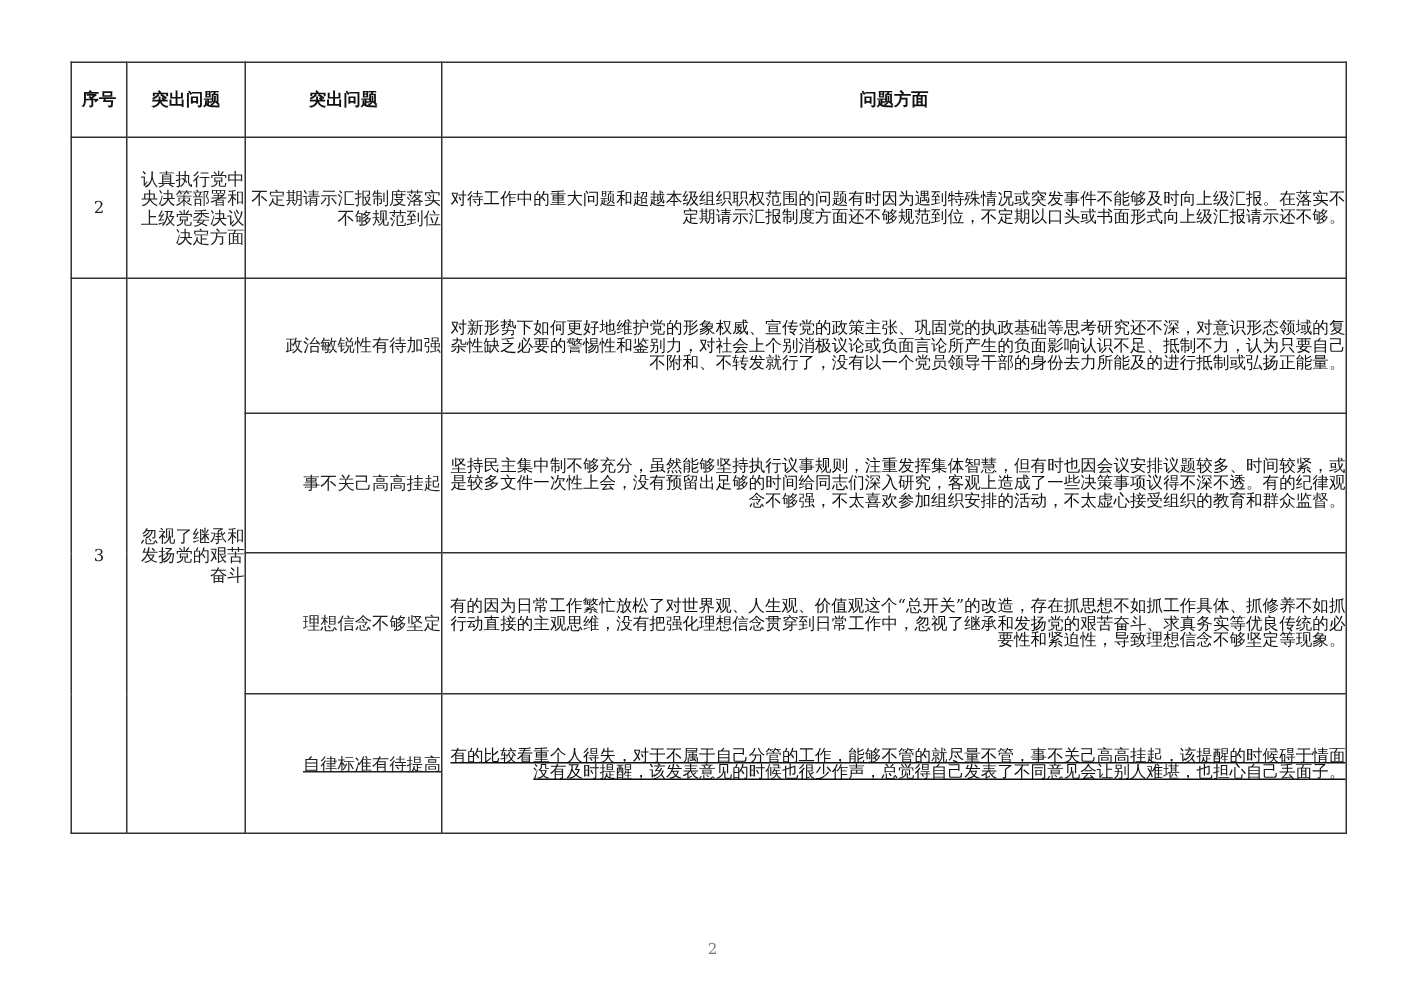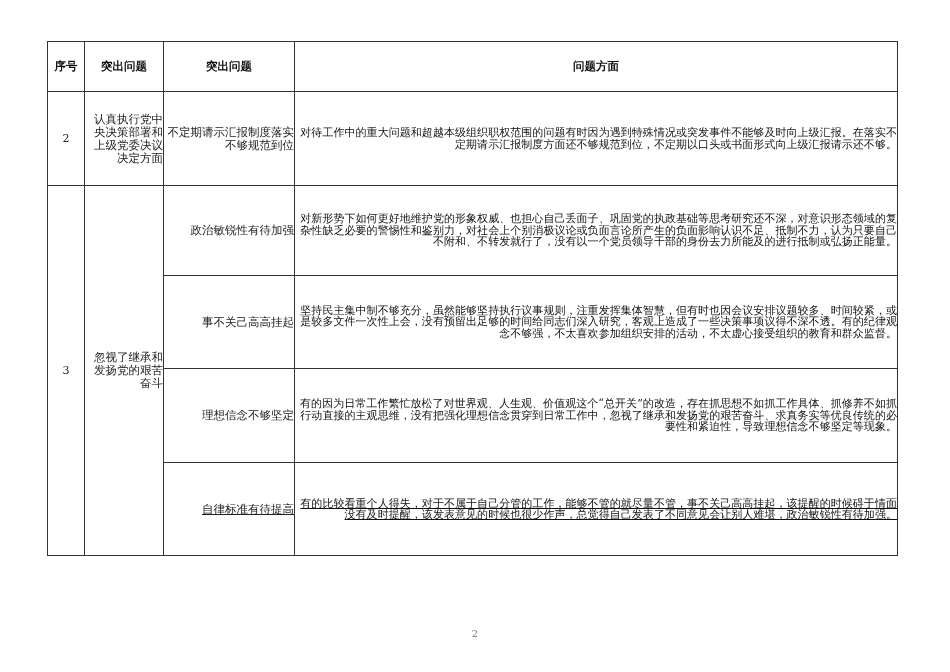--- a/index.html
+++ b/index.html
@@ -113,31 +113,31 @@
         <td class="seq">2</td>
         <td class="aspect">认真执行党中央决策部署和上级党委决议决定方面</td>
         <td class="issue">不定期请示汇报制度落实不够规范到位</td>
         <td class="detail">对待工作中的重大问题和超越本级组织职权范围的问题有时因为遇到特殊情况或突发事件不能够及时向上级汇报。在落实不定期请示汇报制度方面还不够规范到位，不定期以口头或书面形式向上级汇报请示还不够。</td>
       </tr>
 
       <tr class="row-3a">
         <td class="seq" rowspan="4">3</td>
         <td class="aspect" rowspan="4">忽视了继承和发扬党的艰苦奋斗</td>
         <td class="issue">政治敏锐性有待加强</td>
-        <td class="detail">对新形势下如何更好地维护党的形象权威、也担心自己丢面子、巩固党的执政基础等思考研究还不深，对意识形态领域的复杂性缺乏必要的警惕性和鉴别力，对社会上个别消极议论或负面言论所产生的负面影响认识不足、抵制不力，认为只要自己不附和、不转发就行了，没有以一个党员领导干部的身份去力所能及的进行抵制或弘扬正能量。</td>
+        <td class="detail">对新形势下如何更好地维护党的形象权威、宣传党的政策主张、巩固党的执政基础等思考研究还不深，对意识形态领域的复杂性缺乏必要的警惕性和鉴别力，对社会上个别消极议论或负面言论所产生的负面影响认识不足、抵制不力，认为只要自己不附和、不转发就行了，没有以一个党员领导干部的身份去力所能及的进行抵制或弘扬正能量。</td>
       </tr>
       <tr class="row-3b">
         <td class="issue">事不关己高高挂起</td>
         <td class="detail">坚持民主集中制不够充分，虽然能够坚持执行议事规则，注重发挥集体智慧，但有时也因会议安排议题较多、时间较紧，或是较多文件一次性上会，没有预留出足够的时间给同志们深入研究，客观上造成了一些决策事项议得不深不透。有的纪律观念不够强，不太喜欢参加组织安排的活动，不太虚心接受组织的教育和群众监督。</td>
       </tr>
       <tr class="row-3c">
         <td class="issue">理想信念不够坚定</td>
         <td class="detail">有的因为日常工作繁忙放松了对世界观、人生观、价值观这个“总开关”的改造，存在抓思想不如抓工作具体、抓修养不如抓行动直接的主观思维，没有把强化理想信念贯穿到日常工作中，忽视了继承和发扬党的艰苦奋斗、求真务实等优良传统的必要性和紧迫性，导致理想信念不够坚定等现象。</td>
       </tr>
       <tr class="row-3d">
         <td class="issue">自律标准有待提高</td>
-        <td class="detail">有的比较看重个人得失，对于不属于自己分管的工作，能够不管的就尽量不管，事不关己高高挂起，该提醒的时候碍于情面没有及时提醒，该发表意见的时候也很少作声，总觉得自己发表了不同意见会让别人难堪，政治敏锐性有待加强。</td>
+        <td class="detail">有的比较看重个人得失，对于不属于自己分管的工作，能够不管的就尽量不管，事不关己高高挂起，该提醒的时候碍于情面没有及时提醒，该发表意见的时候也很少作声，总觉得自己发表了不同意见会让别人难堪，也担心自己丢面子。</td>
       </tr>
     </tbody>
   </table>
 
   <div class="page-number">2</div>
 </div>
 
 </body></html>

